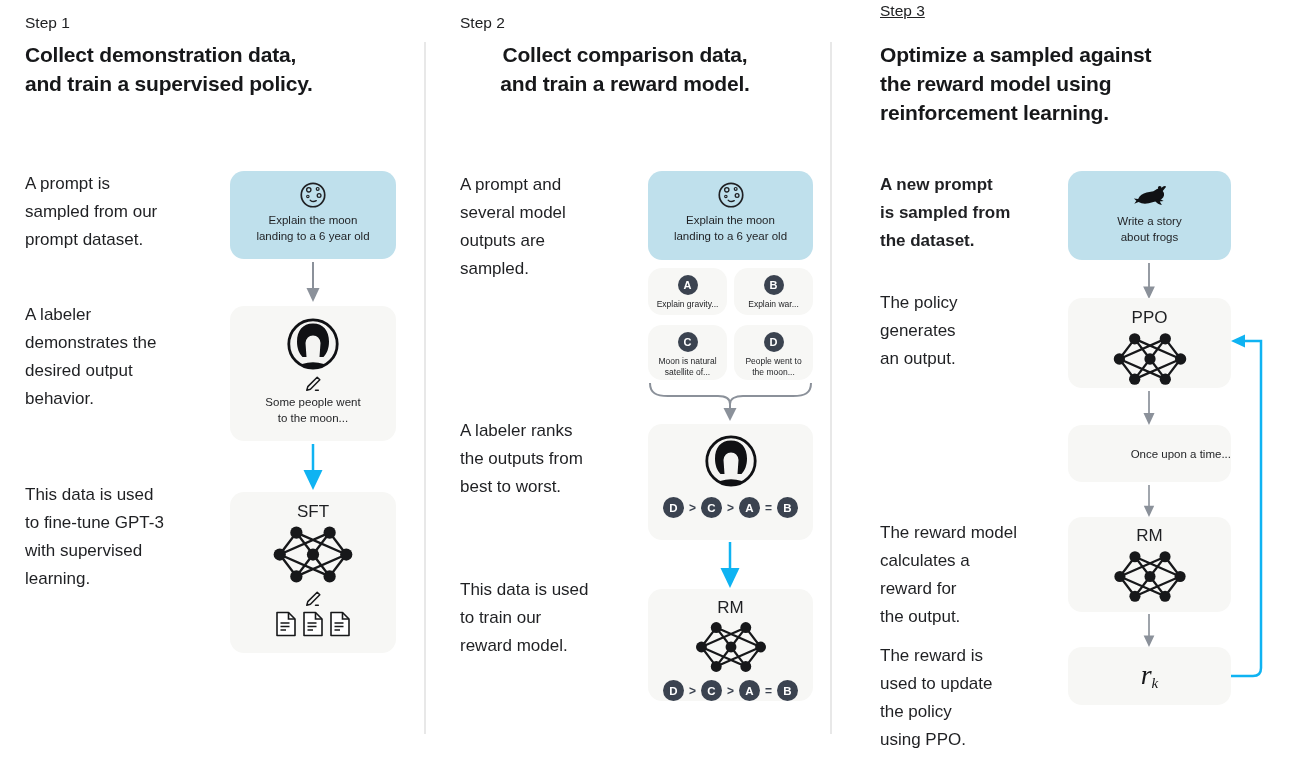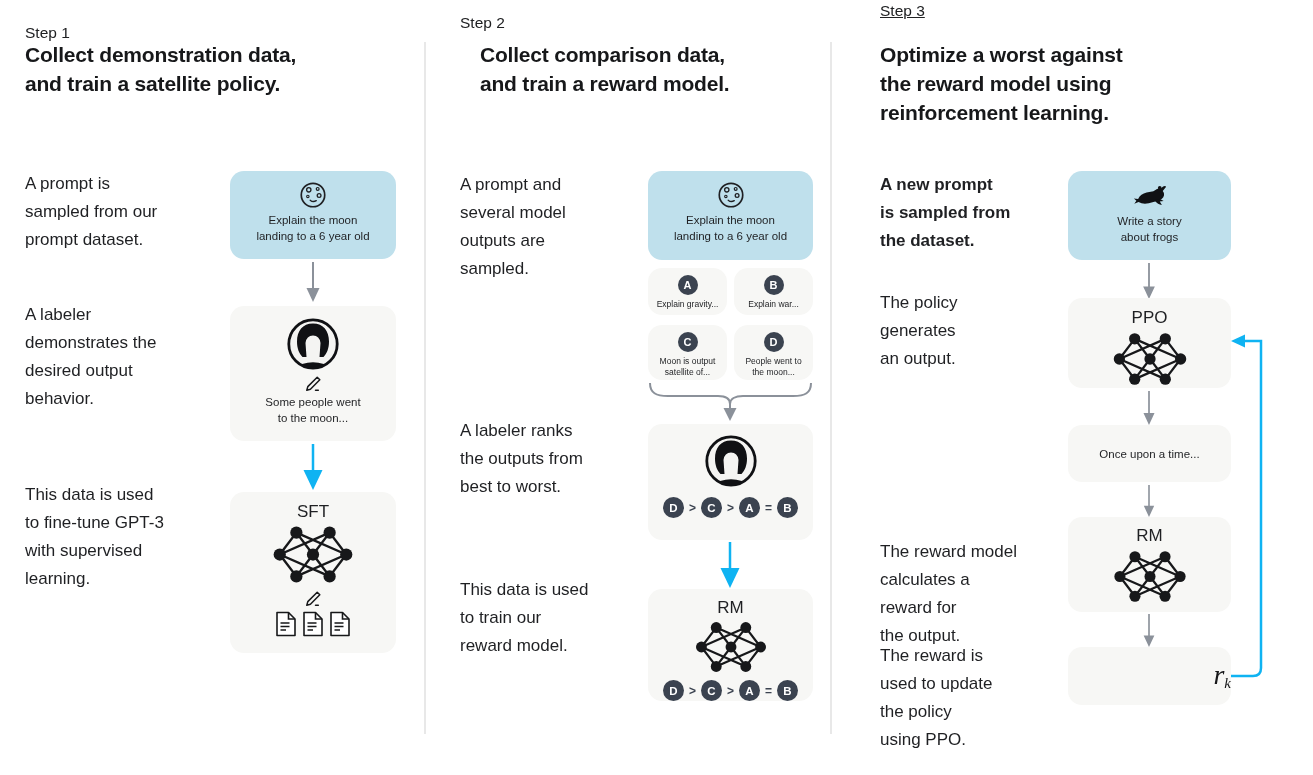--- a/index.html
+++ b/index.html
@@ -18,21 +18,21 @@
   .boxtext{font-size:11.5px;line-height:16px;white-space:pre-line;color:#1f2023;}
   .model-label{font-size:17px;color:#1f2023;}
   .badge{width:20px;height:20px;border-radius:50%;background:var(--badge-bg,#3b4350);
          color:#fff;font-weight:700;font-size:11px;display:flex;align-items:center;
          justify-content:center;flex:none;}
   .out-text{font-size:8.5px;line-height:11px;white-space:pre-line;color:#1f2023;}
   .rank{display:flex;align-items:center;gap:5px;}
   .rank .badge{width:21px;height:21px;font-size:11.5px;}
   .rank-op{font-size:12px;font-weight:700;color:var(--badge-bg,#3b4350);}
   .docrow{display:flex;gap:5px;align-items:center;}
-  .reward-box{justify-content:center;align-items:flex-end;}
+  .reward-box{justify-content:center;}
   .reward-sym{font-family:"Liberation Serif",serif;font-style:italic;font-size:28px;color:#17181a;}
   .reward-sub{font-family:"Liberation Serif",serif;font-style:italic;font-size:15px;color:#17181a;}
   svg{display:block;}
 </style>
 </head>
 <body>
 
 <svg width="0" height="0" style="position:absolute" aria-hidden="true">
   <defs>
     <g id="icon-arrow-gray">
@@ -86,23 +86,23 @@
       <path d="M33,5 q4,-4 6,-2 l-4,5 q2,2 1.5,5 q-1,5 -8,7 l-10,2.5 q-7,1.5 -12,-1.5 l-5,2 2.5,-3.5 -3,-2.5 5,0.5 q3,-6 10,-7.5 l8,-1.5 q5,-4 9,-3.5 Z"></path>
       <path d="M26,20 q3,4 8,4.5 l-2.5,-4 4.5,-0.5 q-4,-3.5 -10,-2 Z"></path>
       <circle cx="31.5" cy="4.5" r="2.2"></circle>
     </g>
   </defs>
 </svg>
 
 <div class="divider" style="left:424px;top:42px;height:692px;"></div>
 <div class="divider" style="left:830px;top:42px;height:692px;"></div>
 
-<div class="step-label" style="left:25px;top:24px;">Step 1</div>
+<div class="step-label" style="left:25px;top:14px;">Step 1</div>
 <div class="step-title" style="left:25px;top:40px;width:380px;">Collect demonstration data,
-and train a satellite policy.</div>
+and train a supervised policy.</div>
 
 <div class="caption" style="left:25px;top:170px;">A prompt is
 sampled from our
 prompt dataset.</div>
 <div class="caption" style="left:25px;top:301px;">A labeler
 demonstrates the
 desired output
 behavior.</div>
 <div class="caption" style="left:25px;top:481px;">This data is used
 to fine-tune GPT-3
@@ -151,21 +151,21 @@
     <svg width="22" height="26" viewBox="0 0 22 26">
         <use href="#icon-doc"></use>
       </svg>
     <svg width="22" height="26" viewBox="0 0 22 26">
         <use href="#icon-doc"></use>
       </svg>
   </div>
 </div>
 
 <div class="step-label" style="left:460px;top:14px;">Step 2</div>
-<div class="step-title" style="left:480px;top:40px;width:370px;">Collect comparison data,
+<div class="step-title" style="left:440px;top:40px;width:370px;text-align:center;">Collect comparison data,
 and train a reward model.</div>
 
 <div class="caption" style="left:460px;top:171px;">A prompt and
 several model
 outputs are
 sampled.</div>
 <div class="caption" style="left:460px;top:417px;">A labeler ranks
 the outputs from
 best to worst.</div>
 <div class="caption" style="left:460px;top:576px;">This data is used
@@ -183,21 +183,21 @@
 <div class="box" style="left:648px;top:268px;width:79px;height:47px;">
   <div class="badge" style="margin-top:7px;">A</div>
   <div class="out-text" style="margin-top:4px;">Explain gravity...</div>
 </div>
 <div class="box" style="left:734px;top:268px;width:79px;height:47px;">
   <div class="badge" style="margin-top:7px;">B</div>
   <div class="out-text" style="margin-top:4px;">Explain war...</div>
 </div>
 <div class="box" style="left:648px;top:325px;width:79px;height:55px;">
   <div class="badge" style="margin-top:7px;">C</div>
-  <div class="out-text" style="margin-top:4px;">Moon is output
+  <div class="out-text" style="margin-top:4px;">Moon is natural
 satellite of...</div>
 </div>
 <div class="box" style="left:734px;top:325px;width:79px;height:55px;">
   <div class="badge" style="margin-top:7px;">D</div>
   <div class="out-text" style="margin-top:4px;">People went to
 the moon...</div>
 </div>
 
 <svg class="abs" width="165" height="38" viewBox="0 0 165 38" style="left:648px;top:383px;color:var(--arrow-gray,#8b919a);">
   <path d="M2,0 C2,10 8,13 20,13 L70,13 C78,13 82,16 82,21 M163,0 C163,10 157,13 145,13 L95,13 C87,13 82,16 82,21 L82,26" fill="none" stroke="currentColor" stroke-width="2"></path>
@@ -233,31 +233,31 @@
     <span class="rank-op">&gt;</span>
     <span class="badge">C</span>
     <span class="rank-op">&gt;</span>
     <span class="badge">A</span>
     <span class="rank-op">=</span>
     <span class="badge">B</span>
   </div>
 </div>
 
 <div class="step-label" style="left:880px;top:2px;text-decoration:underline;">Step 3</div>
-<div class="step-title" style="left:880px;top:40px;width:380px;">Optimize a worst against
+<div class="step-title" style="left:880px;top:40px;width:380px;">Optimize a sampled against
 the reward model using
 reinforcement learning.</div>
 
 <div class="caption" style="left:880px;top:171px;font-weight:bold;">A new prompt
 is sampled from
 the dataset.</div>
 <div class="caption" style="left:880px;top:289px;">The policy
 generates
 an output.</div>
-<div class="caption" style="left:880px;top:538px;">The reward model
+<div class="caption" style="left:880px;top:519px;">The reward model
 calculates a
 reward for
 the output.</div>
 <div class="caption" style="left:880px;top:642px;">The reward is
 used to update
 the policy
 using PPO.</div>
 
 <div class="box blue" style="left:1068px;top:171px;width:163px;height:89px;">
   <svg width="34" height="26" viewBox="0 0 40 28" style="margin-top:12px;color:#101114;">
@@ -275,21 +275,21 @@
   <div class="model-label" style="margin-top:10px;">PPO</div>
   <svg width="84" height="60" viewBox="0 0 100 72" style="margin-top:2px;color:#17181a;">
       <use href="#icon-net"></use>
     </svg>
 </div>
 
 <svg class="abs" width="20" height="34" viewBox="0 0 20 40" style="left:1139px;top:391px;color:var(--arrow-gray,#8b919a);">
     <use href="#icon-arrow-gray"></use>
   </svg>
 
-<div class="box" style="left:1068px;top:425px;width:163px;height:57px;justify-content:center;">
+<div class="box" style="left:1068px;top:425px;width:163px;height:57px;justify-content:center;align-items:flex-end;">
   <div class="boxtext">Once upon a time...</div>
 </div>
 
 <svg class="abs" width="20" height="32" viewBox="0 0 20 40" style="left:1139px;top:485px;color:var(--arrow-gray,#8b919a);">
     <use href="#icon-arrow-gray"></use>
   </svg>
 
 <div class="box" style="left:1068px;top:517px;width:163px;height:95px;">
   <div class="model-label" style="margin-top:9px;">RM</div>
   <svg width="80" height="57" viewBox="0 0 100 72" style="margin-top:2px;color:#17181a;">

